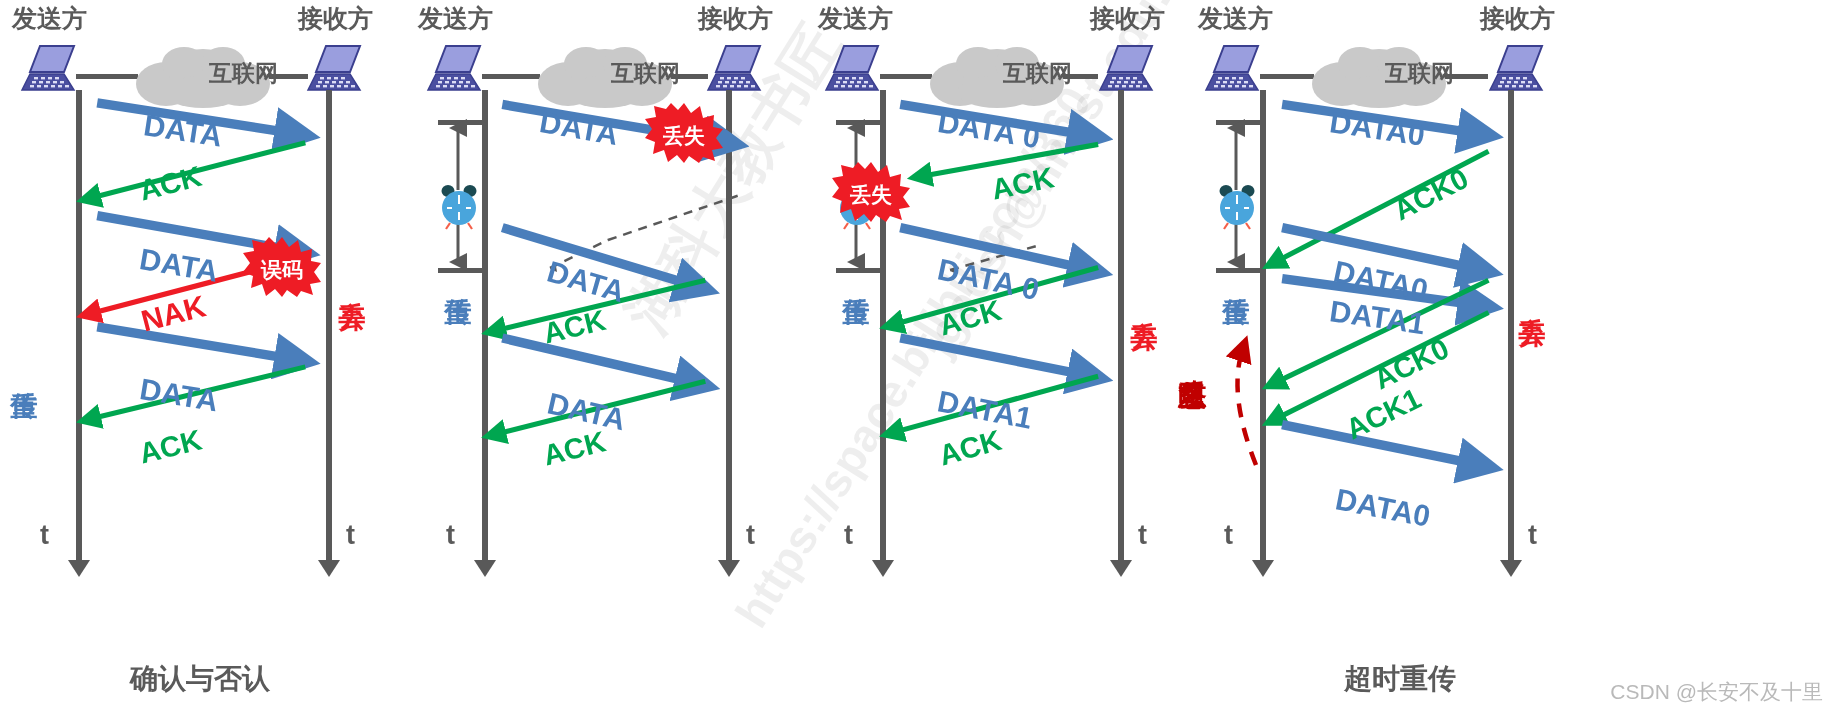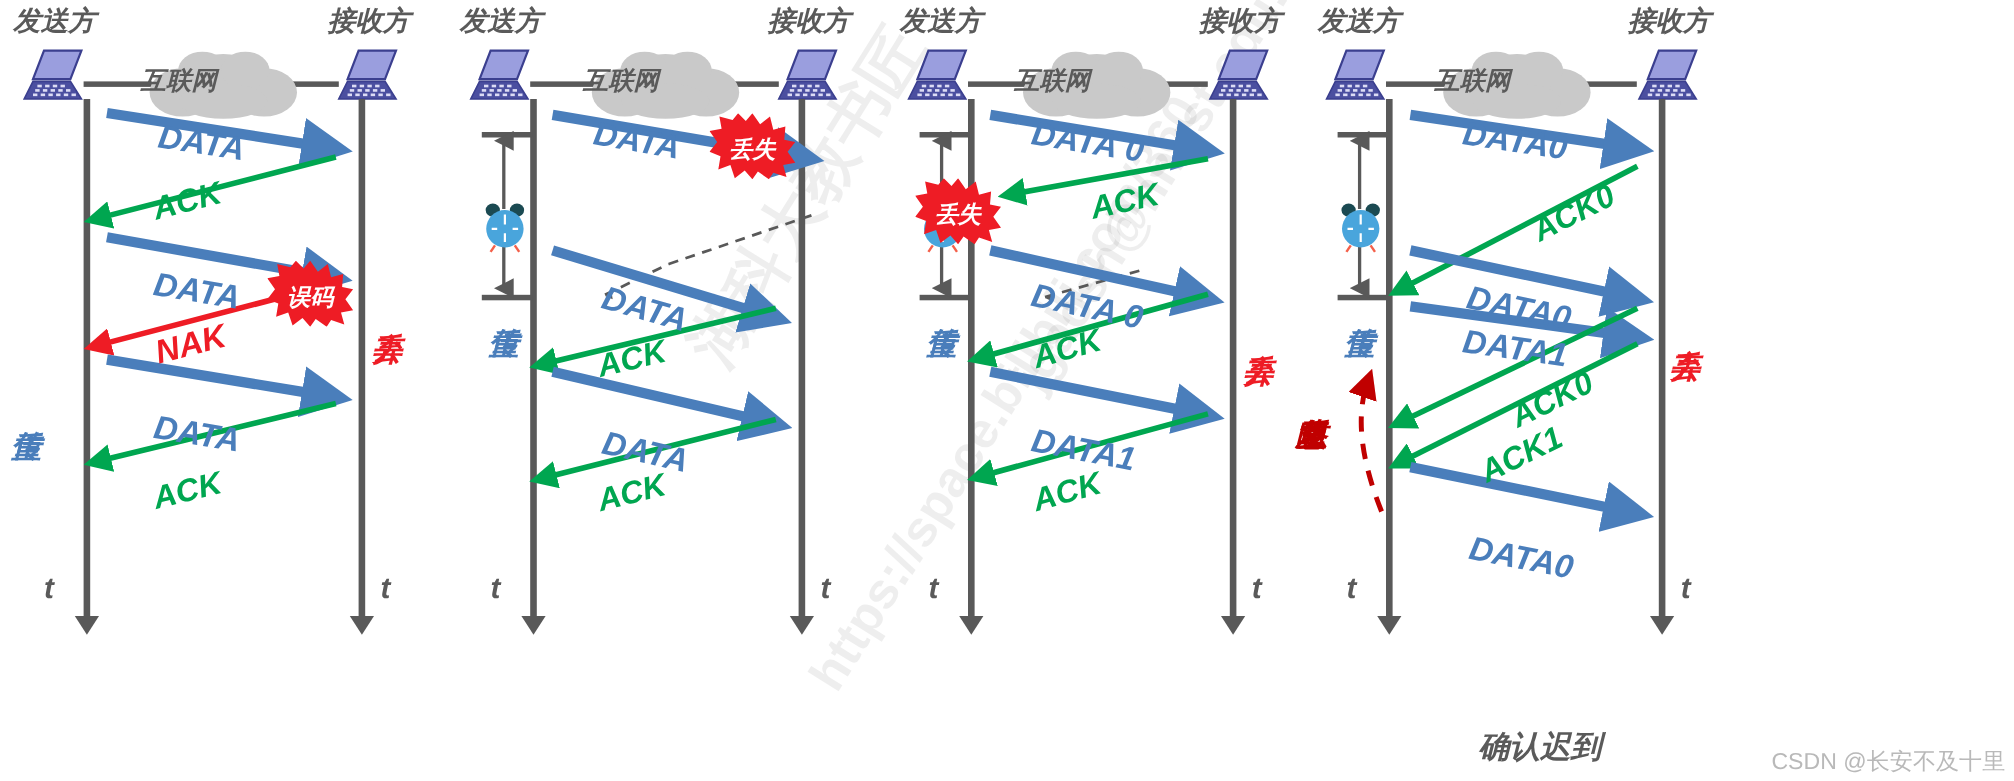--- a/index.html
+++ b/index.html
@@ -1,32 +1,32 @@
 <!DOCTYPE html>
 <html><head>
 <meta charset="utf-8">
 <style>
   html,body{margin:0;padding:0;background:#ffffff;}
   body{width:1831px;height:710px;position:relative;overflow:hidden;
        font-family:"Liberation Sans","DejaVu Sans",sans-serif;}
 
-  .panel{position:absolute;top:0;height:603px;font-style:italic;}
+  .panel{position:absolute;top:0;height:603px;}
   .panel-inner{position:absolute;inset:0;}
 
   
   .node-label{position:absolute;font-size:25px;font-weight:bold;color:#5a5a5a;
               white-space:nowrap;letter-spacing:0px;}
 
   
   .laptop{position:absolute;width:62px;height:54px;}
 
   
   .cloud{position:absolute;width:150px;height:72px;}
   .cloud-label{position:absolute;font-size:23px;font-weight:bold;color:#5a5a5a;
-               white-space:nowrap;text-align:left;}
+               white-space:nowrap;text-align:right;}
 
   
   .link{position:absolute;height:5px;background:#595959;}
 
   
   .tline{position:absolute;width:6px;background:#595959;}
   .tline-head{position:absolute;width:0;height:0;
       border-left:11px solid transparent;border-right:11px solid transparent;
       border-top:17px solid #595959;}
   .t-mark{position:absolute;font-size:27px;font-weight:bold;color:#5a5a5a;}
@@ -186,20 +186,21 @@
     <div class="burst" style="left:243px;top:237px;">
       <svg viewBox="0 0 78 60" style="width:100%;height:100%;">
         <polygon points="39,0 46,10 55,3 58,15 69,12 68,24 78,26 71,35 78,45 67,47 70,58 58,54 54,60 44,53 39,60 32,52 23,59 19,47 8,51 10,39 0,35 7,26 0,16 11,14 9,3 21,6 26,0 33,7" fill="#ee1c25"></polygon>
       </svg>
       <div class="burst-txt">误码</div>
     </div>
 
     <div class="vlabel blue" style="left:10px;top:370px;">重传</div>
     <div class="vlabel red" style="left:338px;top:280px;">丢弃</div>
 
+    <div class="caption" style="left:0px;top:660px;width:400px;">确认与否认</div>
   </div>
 </div>
 
 <div class="panel" style="left:400px;width:400px;">
   <div class="panel-inner">
 
     <div class="node-label" style="left:18px;top:2px;">发送方</div>
     <div class="node-label" style="left:298px;top:2px;">接收方</div>
 
     <svg class="laptop" style="left:24px;top:44px;" viewBox="0 0 62 54">
@@ -591,17 +592,17 @@
     <div class="mlabel data" style="left:154px;top:254px;transform:rotate(12deg);">DATA0</div>
     <div class="mlabel data" style="left:150px;top:294px;transform:rotate(8deg);">DATA1</div>
     <div class="mlabel ack" style="left:196px;top:365px;transform:rotate(-26deg);">ACK0</div>
     <div class="mlabel ack" style="left:168px;top:415px;transform:rotate(-26deg);">ACK1</div>
     <div class="mlabel data" style="left:156px;top:482px;transform:rotate(11deg);">DATA0</div>
 
     <div class="vlabel blue" style="left:42px;top:276px;">重传</div>
     <div class="vlabel red" style="left:338px;top:296px;">丢弃</div>
     <div class="vlabel dark-red" style="left:-2px;top:358px;font-size:28px;">重复忽略</div>
 
-    <div class="caption" style="left:10px;top:660px;width:420px;">确认迟到</div>
+    <div class="caption" style="left:10px;top:660px;width:420px;">超时重传</div>
   </div>
 </div>
 
 <div class="wm-csdn">CSDN @长安不及十里</div>
 
 </body></html>

